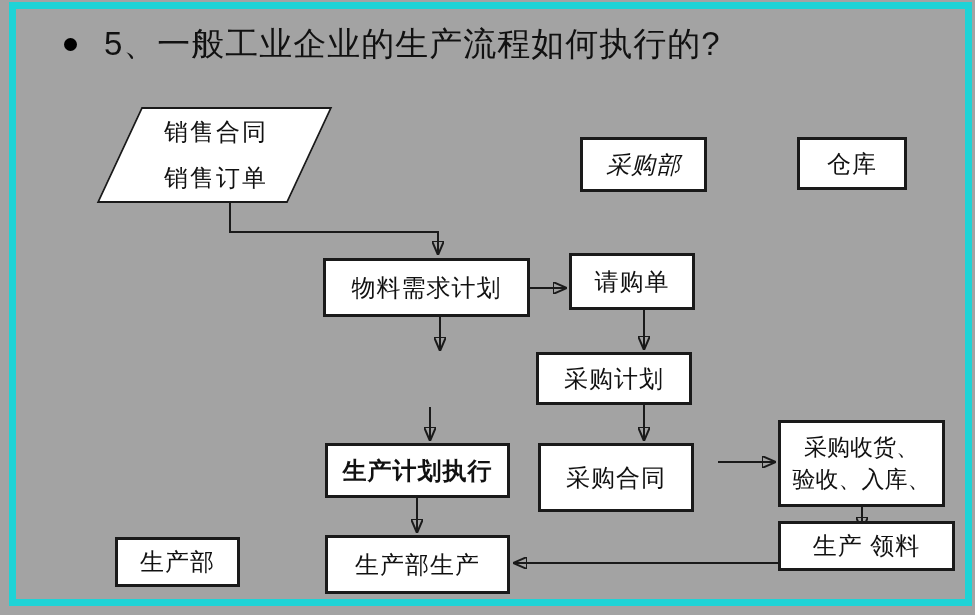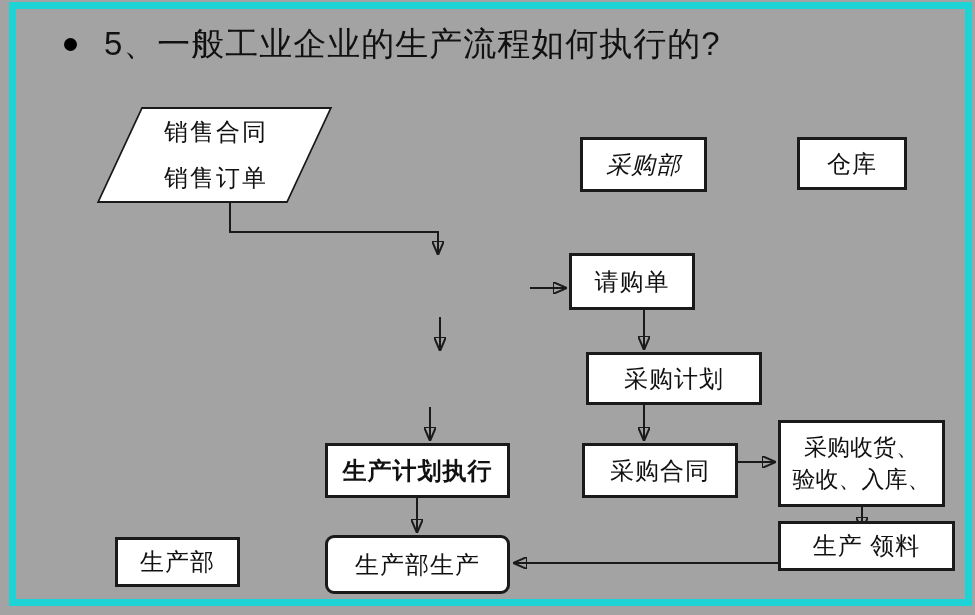--- a/index.html
+++ b/index.html
@@ -60,25 +60,26 @@
   <div class="para-shape"></div>
   <div class="para-label">
     <span>销售合同</span>
     <span>销售订单</span>
   </div>
 
   <div class="box" style="left:580px; top:137px; width:127px; height:55px;font-style:italic;">采购部</div>
   <div class="box" style="left:752px; top:137px; width:110px; height:53px;margin-left:45px;">仓库</div>
   <div class="box" style="left:115px; top:537px; width:125px; height:50px;font-family:Liberation Mono, monospace;">生产部</div>
 
+  <div class="box" style="left:323px; top:258px; width:207px; height:59px;">物料需求计划</div>
   <div class="box" style="left:569px; top:253px; width:126px; height:57px;">请购单</div>
-  <div class="box" style="left:586px; top:352px; width:176px; height:53px;">采购计划</div>
+  <div class="box" style="left:536px; top:352px; width:156px; height:53px;">采购计划</div>
   <div class="box" style="left:325px; top:443px; width:185px; height:55px;font-weight:bold;">生产计划执行</div>
-  <div class="box" style="left:582px; top:443px; width:156px; height:55px;">采购合同</div>
+  <div class="box" style="left:538px; top:443px; width:156px; height:69px;">采购合同</div>
   <div class="box two-line" style="left:778px; top:420px; width:167px; height:87px;">
     <span>采购收货、</span>
     <span>验收、入库、</span>
   </div>
-  <div class="box" style="left:325px; top:535px; width:185px; height:59px;border-radius:9px;">生产部生产</div>
+  <div class="box" style="left:325px; top:535px; width:185px; height:59px;">生产部生产</div>
   <div class="box" style="left:778px; top:521px; width:177px; height:50px;">生产 领料</div>
 
   <div class="frame"></div>
 </div>
 
 </body></html>

